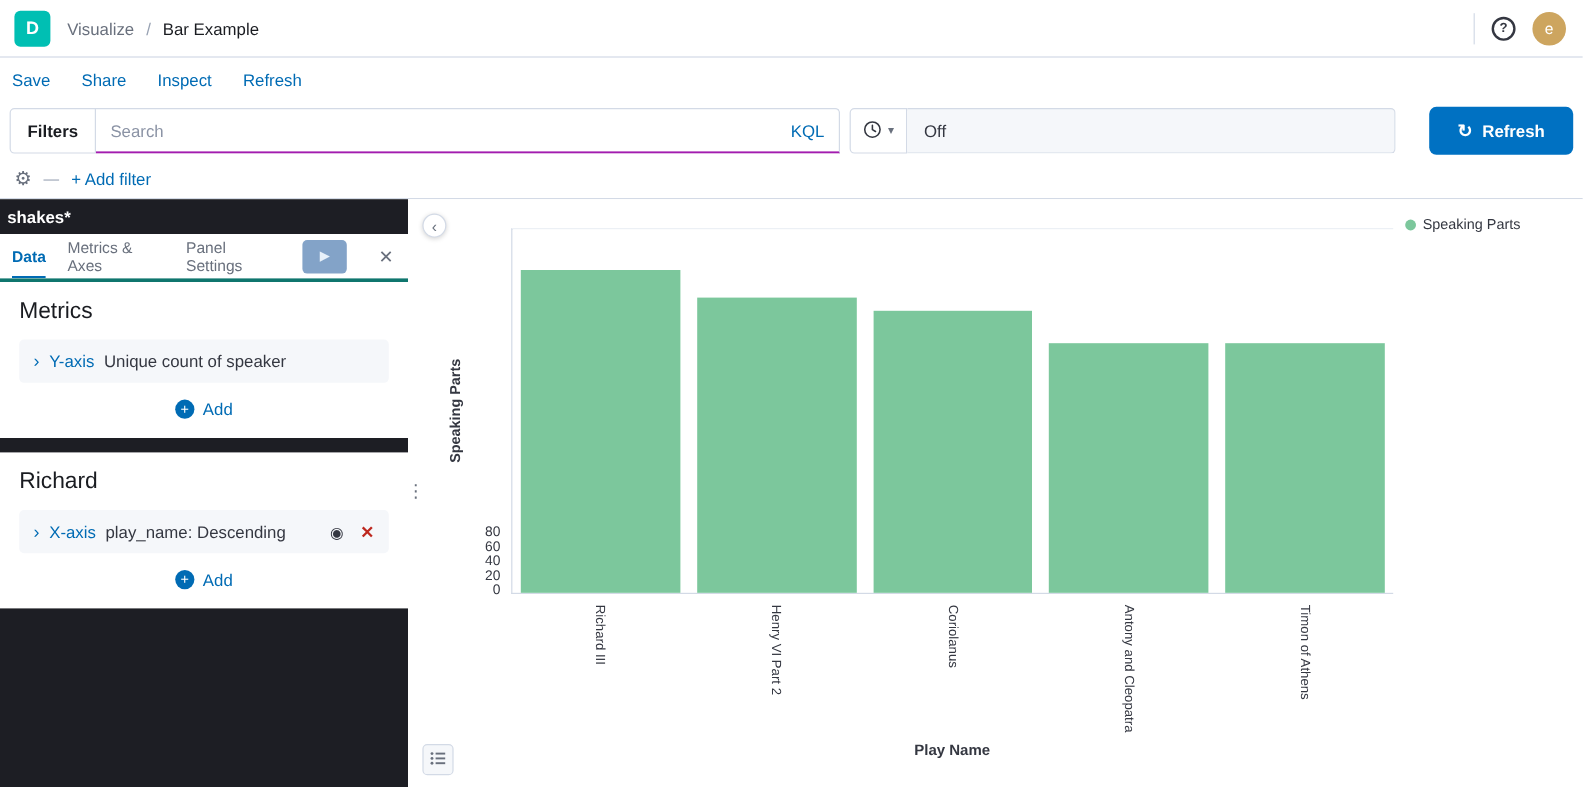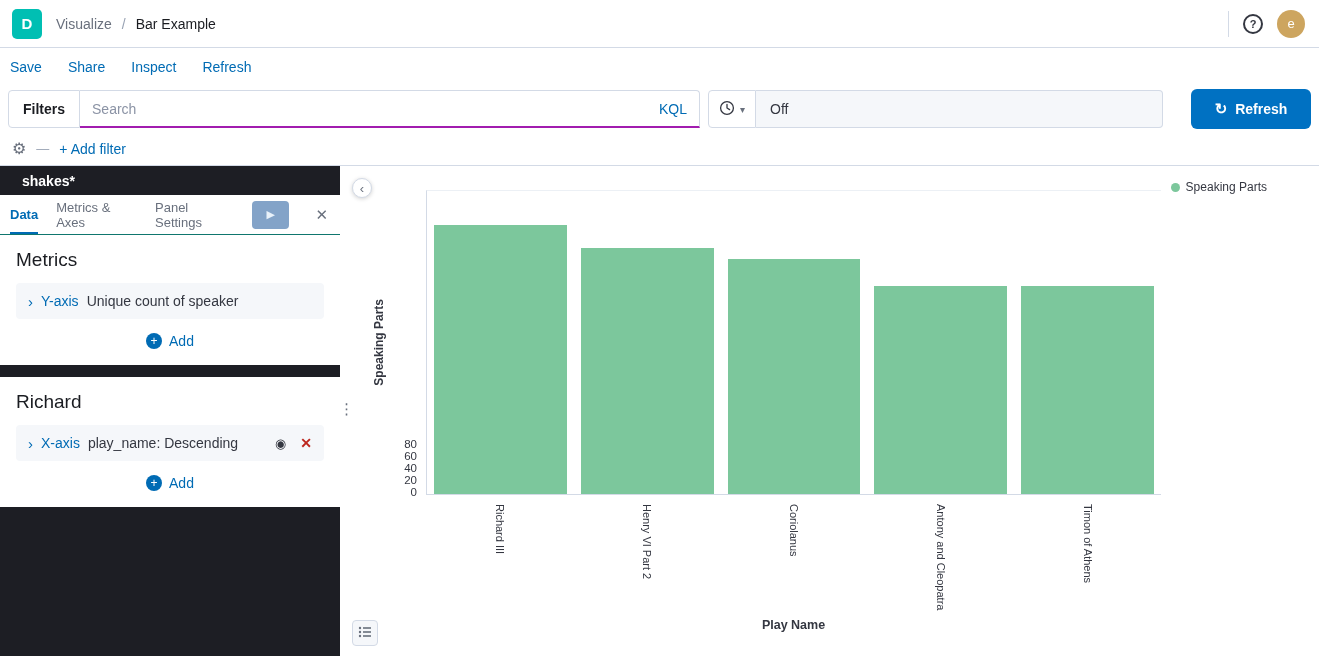--- a/index.html
+++ b/index.html
@@ -43,22 +43,22 @@
 
   .add-filter-row { display:flex; align-items:center; gap:10px; padding:0 16px 0 12px; height:34px; border-bottom:1px solid #D3DAE6; }
   .gear-icon { color:#69707D; font-size:16px; }
   .dash-sep { color:#98A2B3; font-size:13px; }
   .add-filter-link { color:#006BB4; font-size:14px; text-decoration:none; }
 
   
   .main { display:flex; height:490px; position:relative; }
 
   .sidebar { width:340px; background:#1D1E24; display:flex; flex-direction:column; flex-shrink:0; }
-  .sidebar-header { height:29px; display:flex; align-items:center; padding:0 22px; color:#fff; font-weight:bold; font-size:14px; }
-  .tabs-row { background:#fff; height:40px; display:flex; align-items:center; padding:0 4px 0 10px; gap:18px; border-bottom:1px solid #0f766e; }
+  .sidebar-header { height:29px; display:flex; align-items:center; padding:0 6px; color:#fff; font-weight:bold; font-size:14px; }
+  .tabs-row { background:#fff; height:40px; display:flex; align-items:center; padding:0 4px 0 10px; gap:18px; border-bottom:3px solid #0f766e; }
   .tab { font-size:13px; color:#69707D; height:100%; display:flex; align-items:center; }
   .tab.active { color:#006BB4; font-weight:600; box-shadow: inset 0 -2px 0 #006BB4; }
   .play-btn { margin-left:auto; width:40px; height:28px; background:#83A3C8; border-radius:4px; display:flex; align-items:center; justify-content:center; color:#E8F1FA; font-size:11px; }
   .close-btn { color:#69707D; font-size:15px; padding:0 8px; }
 
   .card { background:#fff; padding:14px 16px 16px; }
   .card-title { font-size:19px; color:#1A1C21; font-weight:500; }
   .agg-row { margin-top:12px; background:#F5F7FA; border-radius:4px; height:36px; display:flex; align-items:center; padding:0 12px; gap:8px; font-size:14px; }
   .agg-chevron { color:#006BB4; font-size:15px; }
   .agg-label { color:#006BB4; }

